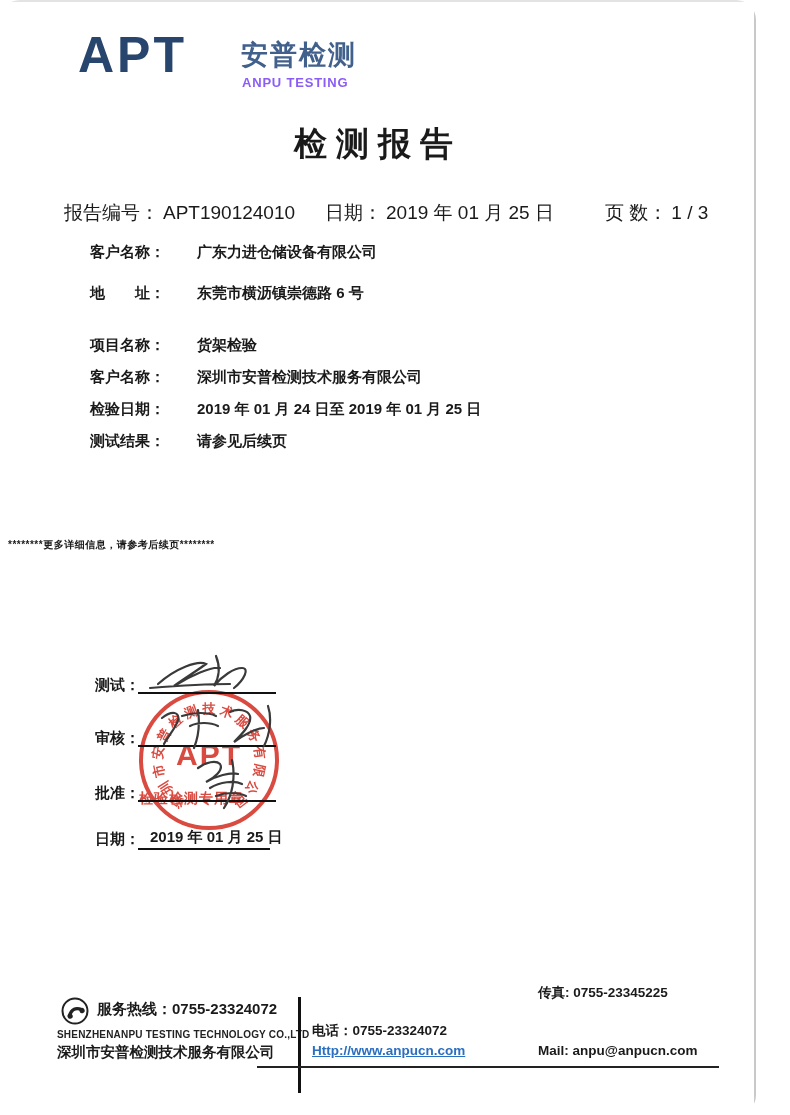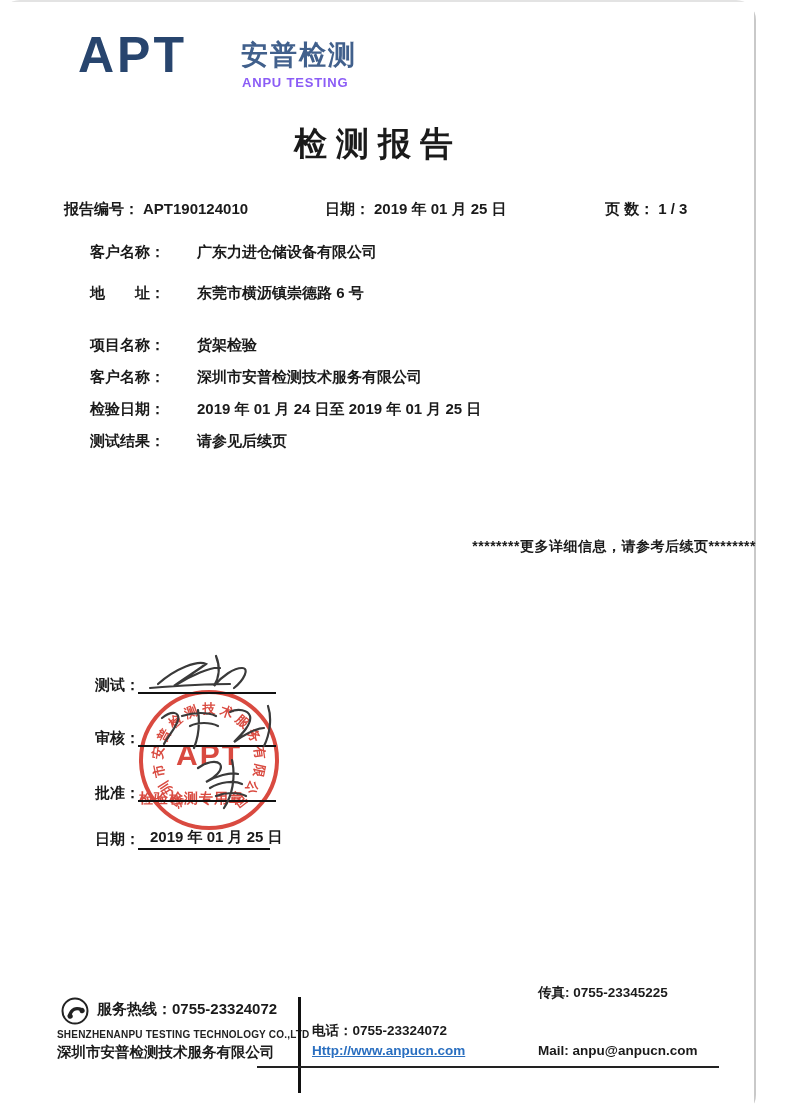--- a/index.html
+++ b/index.html
@@ -18,32 +18,32 @@
 
   
   .logo-apt{left:78px;top:30px;font-size:50px;font-weight:800;color:#28456e;letter-spacing:3px;line-height:1;}
   .logo-cn{left:241px;top:42px;font-size:27px;font-weight:bold;color:#41608c;letter-spacing:2px;line-height:1;}
   .logo-en{left:242px;top:76px;font-size:13px;font-weight:bold;color:#8b5cf6;letter-spacing:0.8px;line-height:1;}
 
   
   .doc-title{left:0;top:122px;width:100%;text-align:center;font-size:33px;font-weight:bold;letter-spacing:9px;}
 
   
-  .meta{top:200px;font-size:15px;font-weight:bold;white-space:nowrap;}
+  .meta{top:200px;font-size:19px;font-weight:normal;white-space:nowrap;}
   .meta-report{left:64px;}
   .meta-date{left:325px;}
   .meta-pages{left:605px;}
   .meta span{margin-right:4px;}
 
   
   .row-label{left:90px;font-size:15px;font-weight:bold;white-space:pre;}
   .row-value{left:178px;font-size:15px;font-weight:bold;white-space:nowrap;margin-left:19px;}
 
   
-  .stars{left:0;top:538px;width:100%;text-align:right;font-size:14px;font-weight:bold;letter-spacing:0.5px;}
+  .stars{left:0;top:538px;width:100%;text-align:left;font-size:10px;font-weight:bold;letter-spacing:0.5px;padding-left:8px;}
 
   
   .sig-label{left:95px;font-size:15px;font-weight:bold;z-index:3;}
   .sig-line{left:138px;width:138px;height:2px;background:#111;z-index:3;}
   .sig-date{left:150px;top:828px;font-size:15px;font-weight:bold;z-index:3;white-space:nowrap;}
 
   
   .stamp{left:139px;top:690px;width:140px;height:140px;z-index:2;opacity:0.92;}
   .stamp-circle{position:absolute;left:0;top:0;width:132px;height:132px;border:4px solid #d63b30;border-radius:50%;}
   .stamp-ring{position:absolute;left:0;top:0;width:140px;height:140px;}

